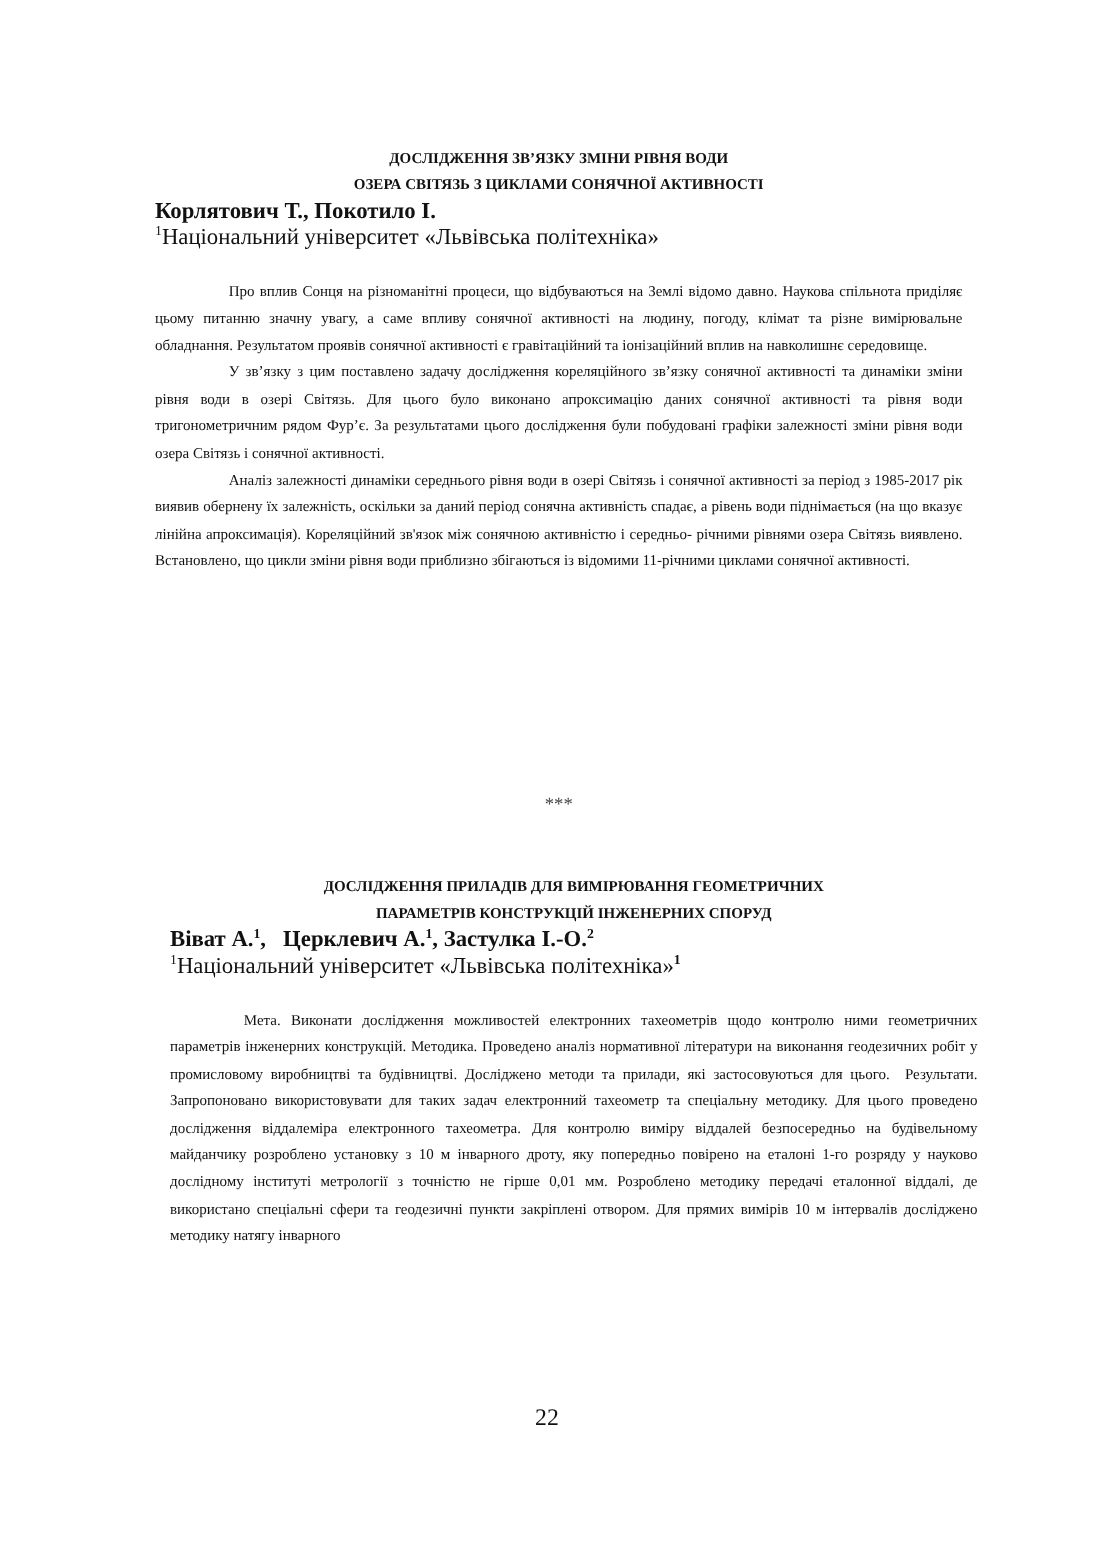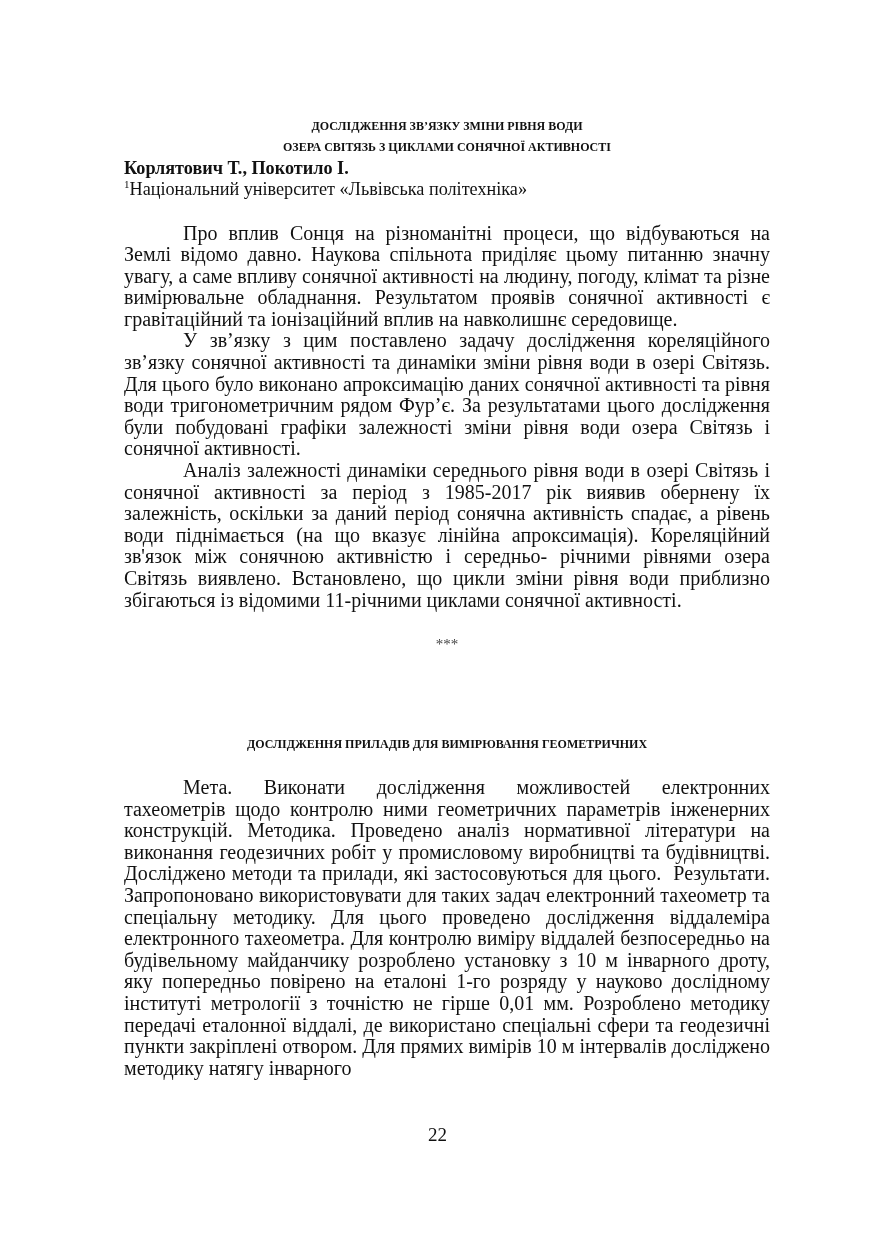--- a/index.html
+++ b/index.html
@@ -17,33 +17,33 @@
   }
   .authors {
     font-weight: bold; font-size: 18.2px; line-height: 21px;
     margin: 0;
   }
   .affil {
     text-align: left; font-size: 18.2px; line-height: 21.5px; margin: 0;
   }
   sup { font-size: 11px; line-height: 0; vertical-align: 7px; }
   .para {
-    font-size: 20px; line-height: 21.6px; text-align: justify; margin: 0;
+    font-size: 12px; line-height: 21.6px; text-align: justify; margin: 0;
     text-indent: 59px;
   }
   .para b { font-weight: normal; }
   .sep {
     text-align: center; font-size: 15px; color: #444; margin: 0; line-height: 20px;
   }
   .pageno {
     position: absolute; left: 0; width: 875px; top: 1124px; text-align: center;
     font-size: 19px; line-height: 22px;
   }
   #article1 { position: absolute; top: 116px; left: 0; width: 646px; }
-  #article2 { position: absolute; top: 699px; left: 0; width: 646px; margin-top: 35px; }
+  #article2 { position: absolute; top: 699px; left: 12px; width: 646px; }
   #sep1 { position: absolute; top: 634px; left: 0; width: 646px; }
 </style>
 </head>
 <body>
 
 <div class="page">
 
   <section id="article1">
     <p class="title">
       <span>ДОСЛІДЖЕННЯ ЗВ’ЯЗКУ ЗМІНИ РІВНЯ ВОДИ</span><br>
@@ -57,20 +57,23 @@
     <p class="para">Аналіз залежності динаміки середнього рівня води в озері Світязь і сонячної активності за період з 1985-2017 рік виявив обернену їх залежність, оскільки за даний період сонячна активність спадає, а рівень води піднімається (на що вказує лінійна апроксимація). Кореляційний зв'язок між сонячною активністю і середньо- річними рівнями озера Світязь виявлено. Встановлено, що цикли зміни рівня води приблизно збігаються із відомими 11-річними циклами сонячної активності.</p>
   </section>
 
   <div id="sep1">
     <p class="sep">***</p>
   </div>
 
   <section id="article2">
     <p class="title">
       <span>ДОСЛІДЖЕННЯ ПРИЛАДІВ ДЛЯ ВИМІРЮВАННЯ ГЕОМЕТРИЧНИХ</span><br>
+      <span>ПАРАМЕТРІВ КОНСТРУКЦІЙ ІНЖЕНЕРНИХ СПОРУД</span>
     </p>
+    <p class="authors" style="white-space:pre;"><span>Віват А.</span><sup>1</sup><span>,   </span><span>Церклевич А.</span><sup>1</sup><span>, </span><span>Застулка І.-О.</span><sup>2</sup></p>
+    <p class="affil"><sup>1</sup><span>Національний університет «Львівська політехніка»</span><sup style="font-weight:bold">1</sup></p>
     <div style="height:22px"></div>
     <p class="para"><b>Мета.</b><span> Виконати дослідження можливостей електронних тахеометрів щодо контролю ними геометричних параметрів інженерних конструкцій. </span><b>Методика.</b><span style="white-space:pre-wrap"> Проведено аналіз нормативної літератури на виконання геодезичних робіт у промисловому виробництві та будівництві. Досліджено методи та прилади, які застосовуються для цього.  </span><b>Результати.</b><span> Запропоновано використовувати для таких задач електронний тахеометр та спеціальну методику. Для цього проведено дослідження віддалеміра електронного тахеометра. Для контролю виміру віддалей безпосередньо на будівельному майданчику розроблено установку з 10 м інварного дроту, яку попередньо повірено на еталоні 1-го розряду у науково дослідному інституті метрології з точністю не гірше 0,01 мм. Розроблено методику передачі еталонної віддалі, де використано спеціальні сфери та геодезичні пункти закріплені отвором. Для прямих вимірів 10 м інтервалів досліджено методику натягу інварного</span></p>
   </section>
 
 </div>
 
 <div class="pageno">22</div>
 
 </body></html>

